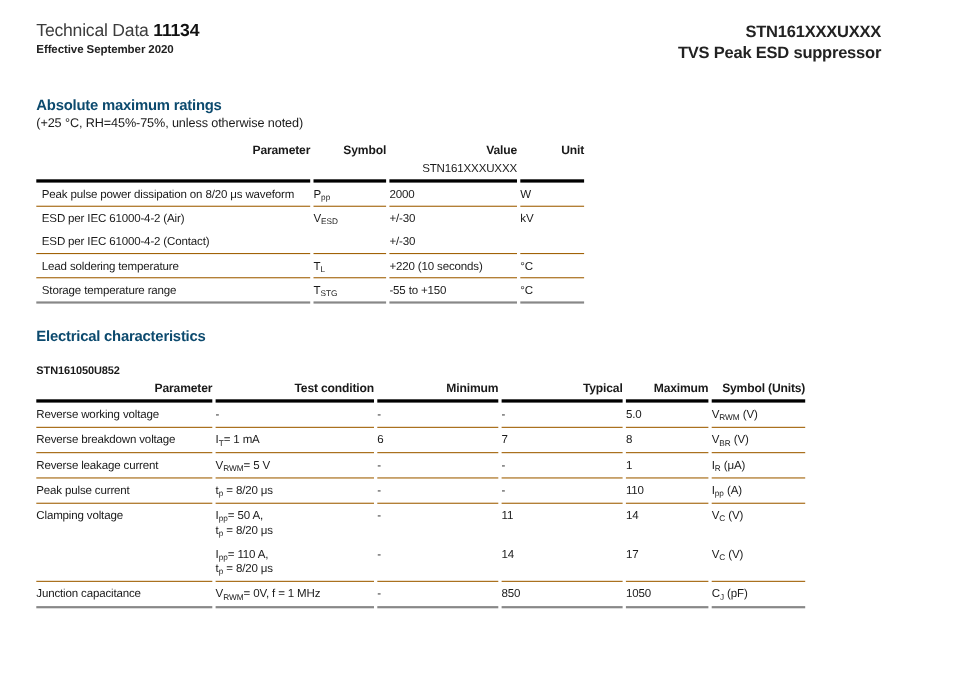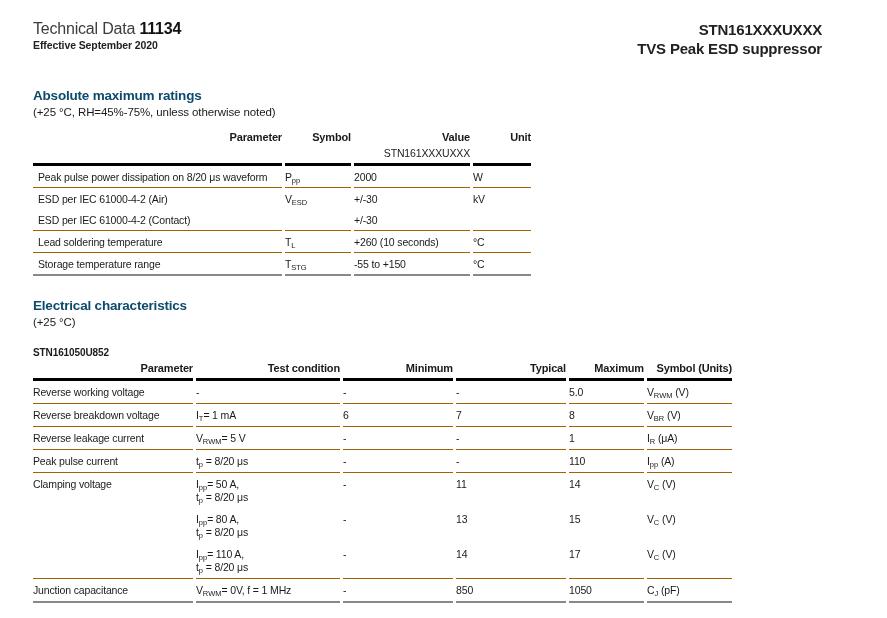--- a/index.html
+++ b/index.html
@@ -1,18 +1,18 @@
 <!DOCTYPE html>
 <html><head>
 <meta charset="utf-8">
 <style>
   html,body{margin:0;padding:0;background:#ffffff;}
   .page{
     position:relative;width:887px;height:618px;box-sizing:border-box;
-    padding:20px 65px 0 33px;background:#ffffff;overflow:hidden;
+    padding:20px 86px 0 33px;background:#ffffff;overflow:hidden;
     font-family:"Liberation Sans","DejaVu Sans",sans-serif;color:#1a1a1a;
   }
   
   .masthead{display:flex;justify-content:space-between;align-items:flex-start;}
   .doc-title{font-size:16px;line-height:18px;color:#3c3c3c;letter-spacing:-0.2px;}
   .doc-num{font-weight:bold;color:#111;}
   .doc-eff{font-size:10.5px;line-height:15px;font-weight:bold;color:#222;letter-spacing:-0.1px;}
   .mast-right{text-align:right;}
   .part-family,.prod-title{font-size:15px;line-height:19px;font-weight:bold;color:#222;letter-spacing:-0.2px;}
   
@@ -95,35 +95,34 @@
         </tr>
         <tr>
           <td class="div-b">ESD per IEC 61000-4-2 (Contact)</td>
           <td class="div-b"></td>
           <td class="div-b">+/-30</td>
           <td class="div-b"></td>
         </tr>
         <tr>
           <td class="div-b">Lead soldering temperature</td>
           <td class="div-b">T<sub>L</sub></td>
-          <td class="div-b">+260 (10 seconds)</td>
+          <td class="div-b">+220 (10 seconds)</td>
           <td class="div-b">°C</td>
         </tr>
         <tr>
           <td class="div-b last-b">Storage temperature range</td>
           <td class="div-b last-b">T<sub>STG</sub></td>
           <td class="div-b last-b">-55 to +150</td>
           <td class="div-b last-b">°C</td>
         </tr>
       </tbody>
   </table>
 
   <div class="section section2">
     <div class="section-title">Electrical characteristics</div>
-    <div class="section-sub">(+25 °C)</div>
   </div>
 
   <div class="part-number">STN161050U852</div>
 
   <table class="t2">
     <colgroup>
       <col style="width:160px">
         <col style="width:144px">
         <col style="width:110px">
         <col style="width:110px">
@@ -175,28 +174,20 @@
         </tr>
         <tr>
           <td>Clamping voltage</td>
           <td>I<sub>pp</sub>= 50 A,<br>t<sub>p</sub> = 8/20 μs</td>
           <td>-</td>
           <td>11</td>
           <td>14</td>
           <td>V<sub>C</sub> (V)</td>
         </tr>
         <tr>
-          <td></td>
-          <td>I<sub>pp</sub>= 80 A,<br>t<sub>p</sub> = 8/20 μs</td>
-          <td>-</td>
-          <td>13</td>
-          <td>15</td>
-          <td>V<sub>C</sub> (V)</td>
-        </tr>
-        <tr>
           <td class="div-b"></td>
           <td class="div-b">I<sub>pp</sub>= 110 A,<br>t<sub>p</sub> = 8/20 μs</td>
           <td class="div-b">-</td>
           <td class="div-b">14</td>
           <td class="div-b">17</td>
           <td class="div-b">V<sub>C</sub> (V)</td>
         </tr>
         <tr>
           <td class="div-b last-b">Junction capacitance</td>
           <td class="div-b last-b">V<sub>RWM</sub>= 0V, f = 1 MHz</td>

